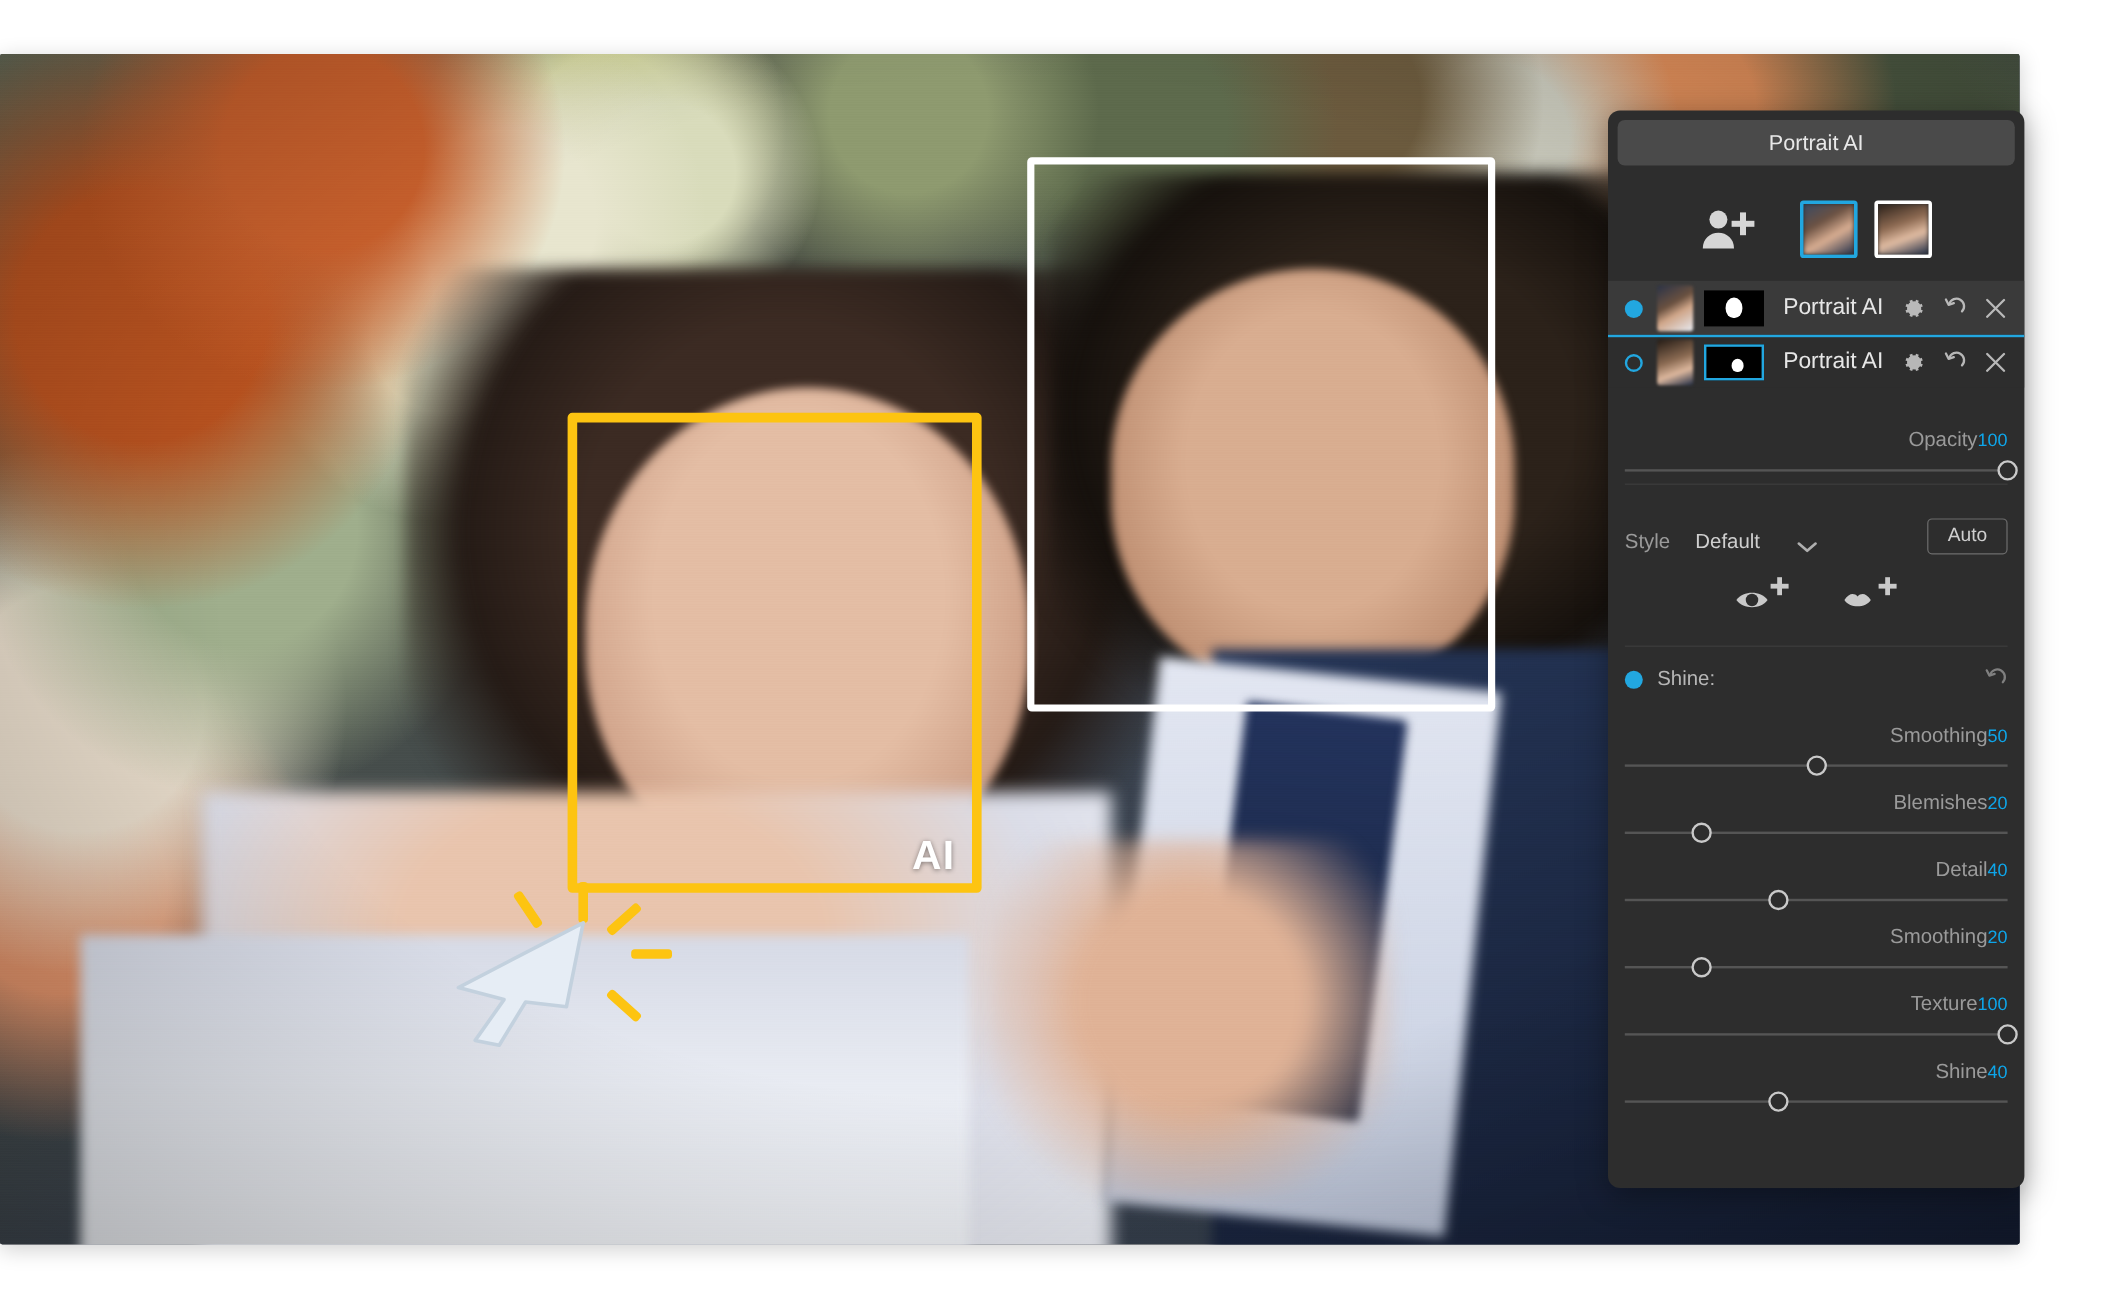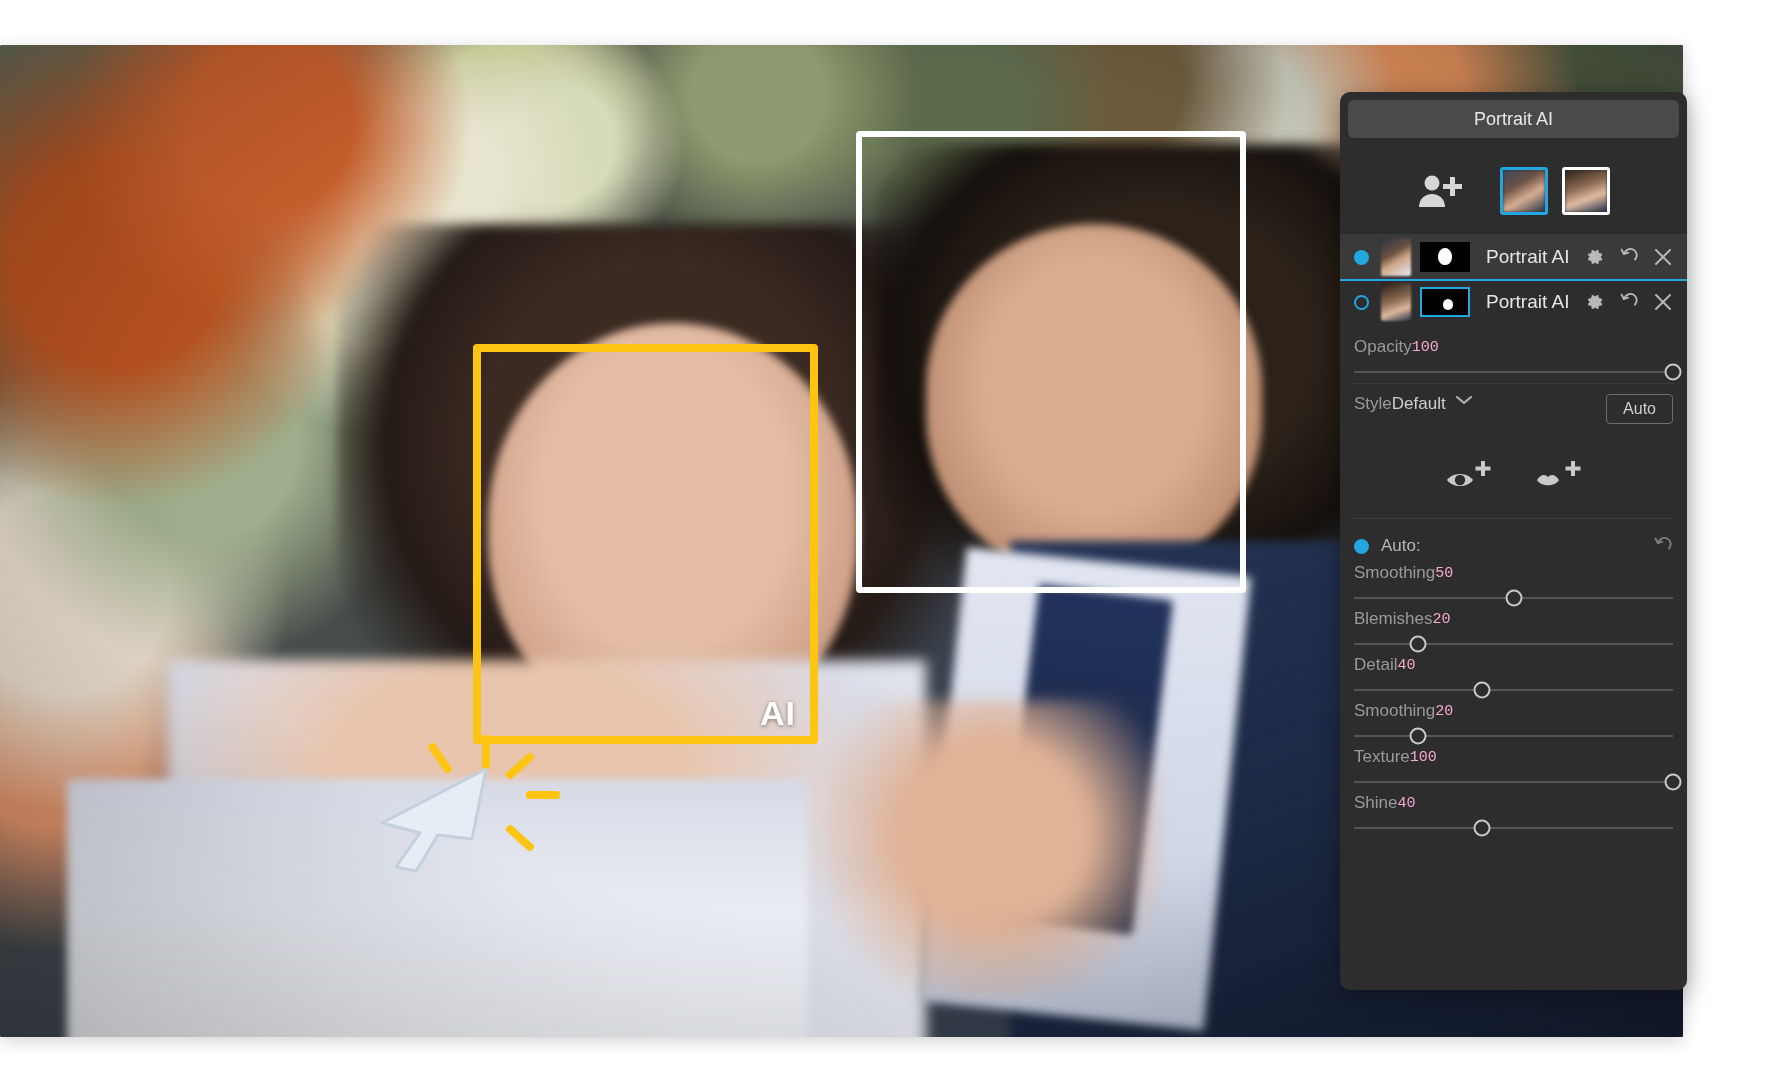--- a/index.html
+++ b/index.html
@@ -124,28 +124,28 @@
   .lt-man{background:linear-gradient(150deg,#2b3347 0%,#6a5140 40%,#cfa588 60%,#e7eaf1 100%);filter:blur(1.2px);}
   .lt-woman{background:linear-gradient(160deg,#241b15 0%,#8a6a52 45%,#dcb79d 70%,#202c44 100%);filter:blur(1.2px);}
   .mask{width:50px;height:30px;background:#000;position:relative;flex:0 0 auto;margin-right:16px;box-sizing:border-box;}
   .mask.boxed{border:2px solid #22a7e0;}
   .mask i{position:absolute;background:#fff;border-radius:50% 50% 46% 46%;display:block;}
   .layer-name{flex:1 1 auto;color:#e6e6e6;font-size:19px;}
   .layer-actions{display:flex;align-items:center;gap:14px;}
   .ic{width:20px;height:20px;opacity:.85;}
 
   .row{padding:0 14px;box-sizing:border-box;}
-  .lbl-row{display:flex;justify-content:flex-start;align-items:center;color:#9a9a9a;font-size:17px;}
-  .lbl-row .val{color:#f9a8d4;font-size:15px;font-family:Liberation Mono, monospace;}
+  .lbl-row{display:flex;justify-content:flex-end;align-items:center;color:#9a9a9a;font-size:17px;margin-top:20px;}
+  .lbl-row .val{color:#0ea5e9;font-size:15px;}
   .track{position:relative;height:2px;background:#555;margin:14px 0 10px 0;}
   .knob{position:absolute;top:50%;width:17px;height:17px;border-radius:50%;
         border:2px solid #c9c9c9;background:#2d2d2d;transform:translate(-50%,-50%);box-sizing:border-box;}
   .sep{height:1px;background:#3d3d3d;margin:10px 14px;}
 
-  #style-row{display:flex;align-items:flex-start;height:48px;padding:0 14px;box-sizing:border-box;gap:0;}
+  #style-row{display:flex;align-items:flex-end;height:48px;padding:0 14px;box-sizing:border-box;gap:21px;}
   #style-label{color:#9a9a9a;font-size:17px;}
   #style-value{color:#cfcfcf;font-size:17px;}
   #style-caret{margin-left:8px;opacity:.8;}
   #auto-btn{margin-left:auto;border:1px solid #6d6d6d;border-radius:4px;color:#cfcfcf;
             padding:5px 16px;font-size:16px;background:transparent;cursor:pointer;}
 
   #feature-icons{height:66px;display:flex;align-items:center;justify-content:center;gap:42px;}
 
   #skin-row{display:flex;align-items:center;padding:0 14px;height:34px;box-sizing:border-box;}
   #skin-row .dot{margin-right:12px;}
@@ -294,21 +294,21 @@
         <path d="M2 22c4-6 8-6 11-3 3-3 7-3 11 3-4 7-18 7-22 0z" fill="#c9c9c9"></path>
         <rect x="36" y="3" width="4" height="15" fill="#c9c9c9"></rect>
         <rect x="30.5" y="8.5" width="15" height="4" fill="#c9c9c9"></rect>
       </svg>
     </div>
 
     <div class="sep"></div>
 
     <div id="skin-row">
       <span class="dot on"></span>
-      <span id="skin-label">Auto:</span>
+      <span id="skin-label">Shine:</span>
       <svg class="ic" viewBox="0 0 20 20">
         <path d="M16 12.5A6.3 6.3 0 105.4 6.3" fill="none" stroke="#8e8e8e" stroke-width="1.9" stroke-linecap="round"></path>
         <polyline points="2.6,2.6 4.8,7 9.2,5.6" fill="none" stroke="#8e8e8e" stroke-width="1.9" stroke-linecap="round" stroke-linejoin="round"></polyline>
       </svg>
     </div>
 
     <div class="row">
       <div class="lbl-row">
         <span>Smoothing</span>
         <span class="val">50</span>

